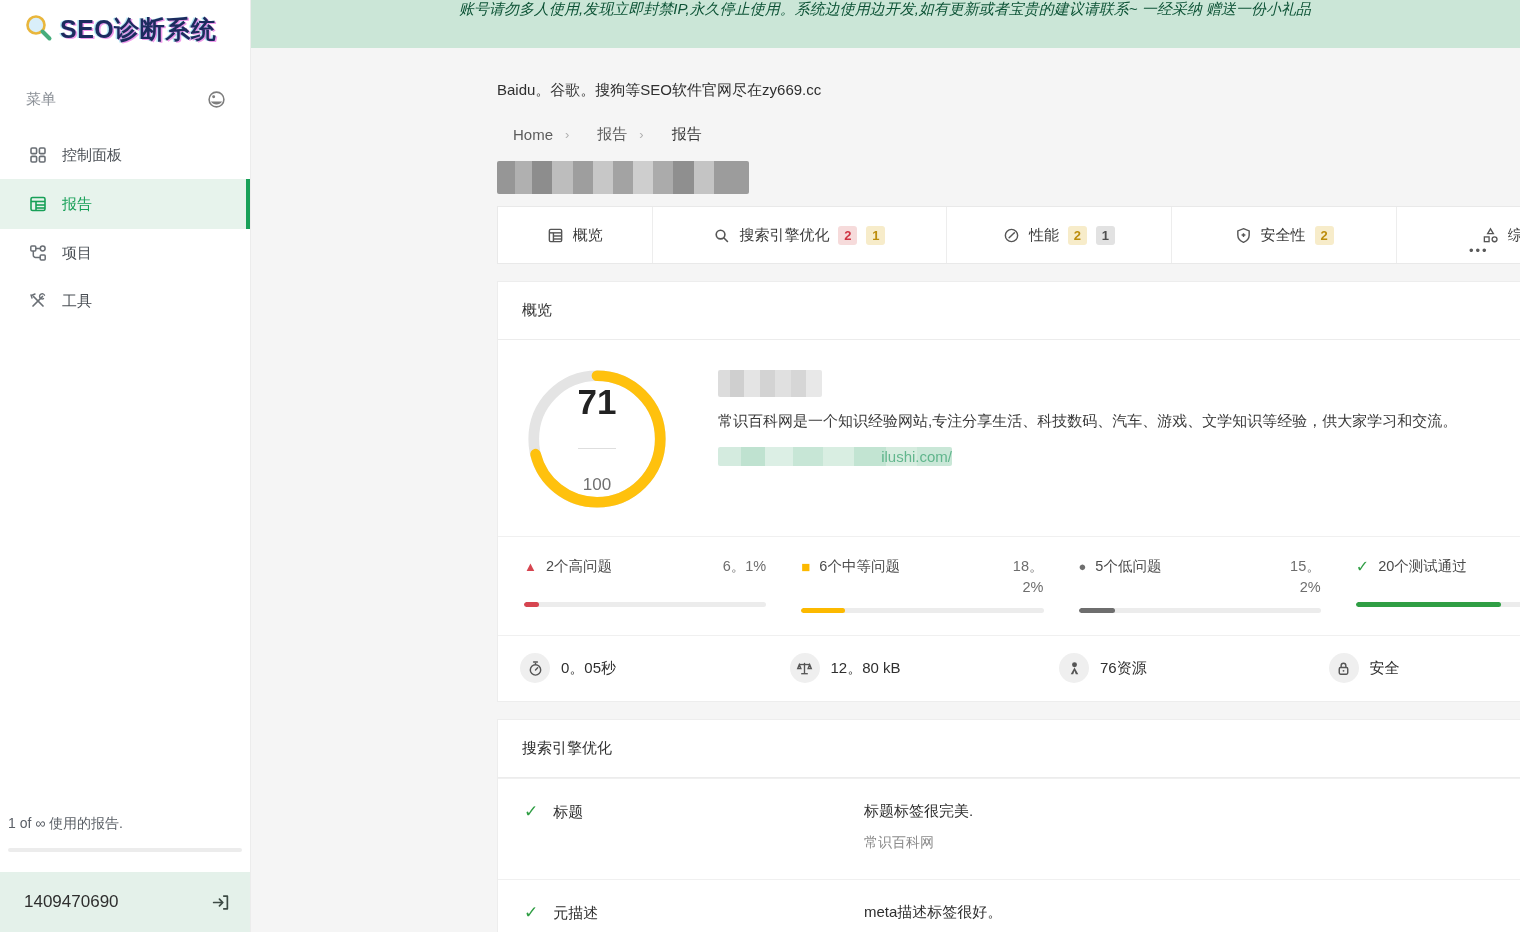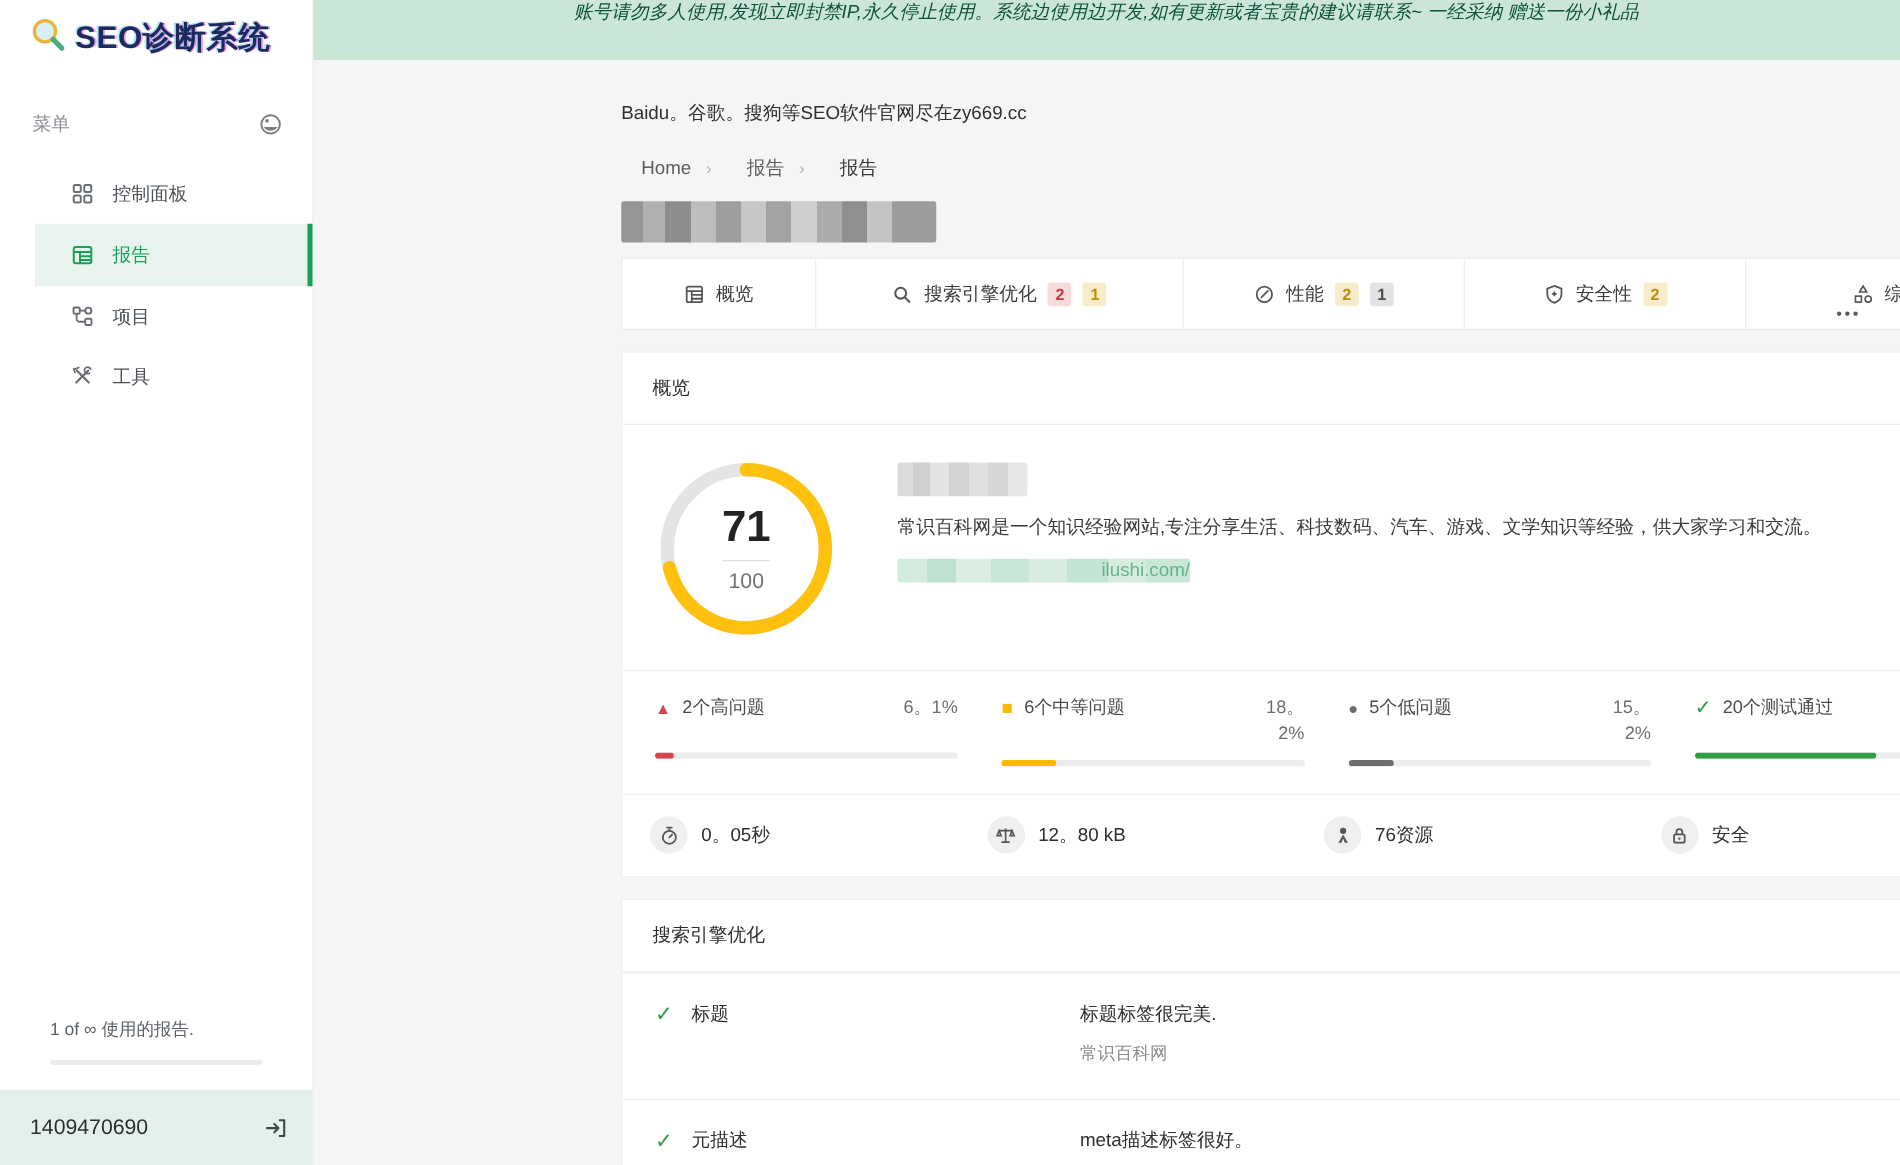--- a/index.html
+++ b/index.html
@@ -15,32 +15,32 @@
     background:#fff; z-index:10; display:flex; flex-direction:column;
     box-shadow:1px 0 0 #ececec;
   }
   .logo-row { display:flex; align-items:center; gap:4px; padding:12px 14px 10px 22px; }
   .logo-text {
     font-size:25px; font-weight:800; color:#1c2b5e; letter-spacing:.5px;
     text-shadow:1.5px .5px 0 rgba(220,30,210,.45), -1.5px -.5px 0 rgba(40,190,220,.35);
   }
   .menu-row { display:flex; align-items:center; justify-content:space-between; padding:34px 24px 16px 26px; }
   .menu-label { color:#8b9097; font-size:15px; }
-  .nav { margin-top:6px;padding-left:28px; }
+  .nav { margin-top:6px; }
   .nav-item {
     height:48px; display:flex; align-items:center; gap:15px;
     padding-left:28px; font-size:15px; color:#4b5056; cursor:pointer;
   }
   .nav-item .nicon { width:19px; height:19px; display:flex; align-items:center; justify-content:center; }
   .nav-item.active {
     background:#e7f3ec; color:#18a058; border-right:4px solid #18a058; height:50px;
   }
   .nav-item.active svg { stroke:#18a058 !important; }
   .sb-spacer { flex:1; }
-  .usage-block { padding:0 40px; }
+  .usage-block { padding:0 8px; }
   .usage-text { color:#5a5f66; font-size:14px; }
   .usage-bar { margin-top:15px; height:4px; background:#ececec; border-radius:2px; }
   .user-row {
     margin-top:20px; height:60px; background:#e4f1ea;
     display:flex; align-items:center; justify-content:space-between;
     padding:0 20px 0 24px; font-size:17px; color:#2e2e2e;
   }
 
   
   .banner {
@@ -88,21 +88,21 @@
   .badge.error { background:#f6dbdb; color:#cf3443; }
   .badge.warning { background:#f7ecca; color:#bc8d0c; }
   .badge.default { background:#e2e2e2; color:#4e4e4e; }
 
   
   .card { margin-top:17px; background:#fff; border:1px solid #ededed; }
   .card-header { padding:19px 24px; font-size:15px; color:#2f2f2f; border-bottom:1px solid #ececec; }
 
   .ov-body { display:flex; padding:26px 24px 24px 26px; gap:48px; }
   .gauge-wrap { position:relative; width:146px; height:146px; flex:none; }
-  .gauge-center { position:absolute; inset:0; display:flex; flex-direction:column; align-items:center; justify-content:center; }
+  .gauge-center { position:absolute; inset:0; display:flex; flex-direction:column; align-items:center; justify-content:center;gap:20px; }
   .gauge-score { font-size:35px; font-weight:700; color:#222; line-height:1.1; }
   .gauge-div { width:38px; height:1px; background:#dedede; margin:7px 0 6px; }
   .gauge-max { font-size:17px; color:#707070; }
   .ov-text { padding-top:4px; min-width:0; }
   .redacted-thumb {
     width:104px; height:27px; border-radius:2px; margin-bottom:15px;
     background:linear-gradient(90deg,#dcdcdc 0 12%,#cfcfcf 0 25%,#e4e4e4 0 40%,#d3d3d3 0 55%,#e0e0e0 0 70%,#d6d6d6 0 85%,#e8e8e8 0 100%);
   }
   .ov-desc { font-size:15px; color:#3a3a3a; white-space:nowrap; overflow:hidden; }
   .redacted-url {

